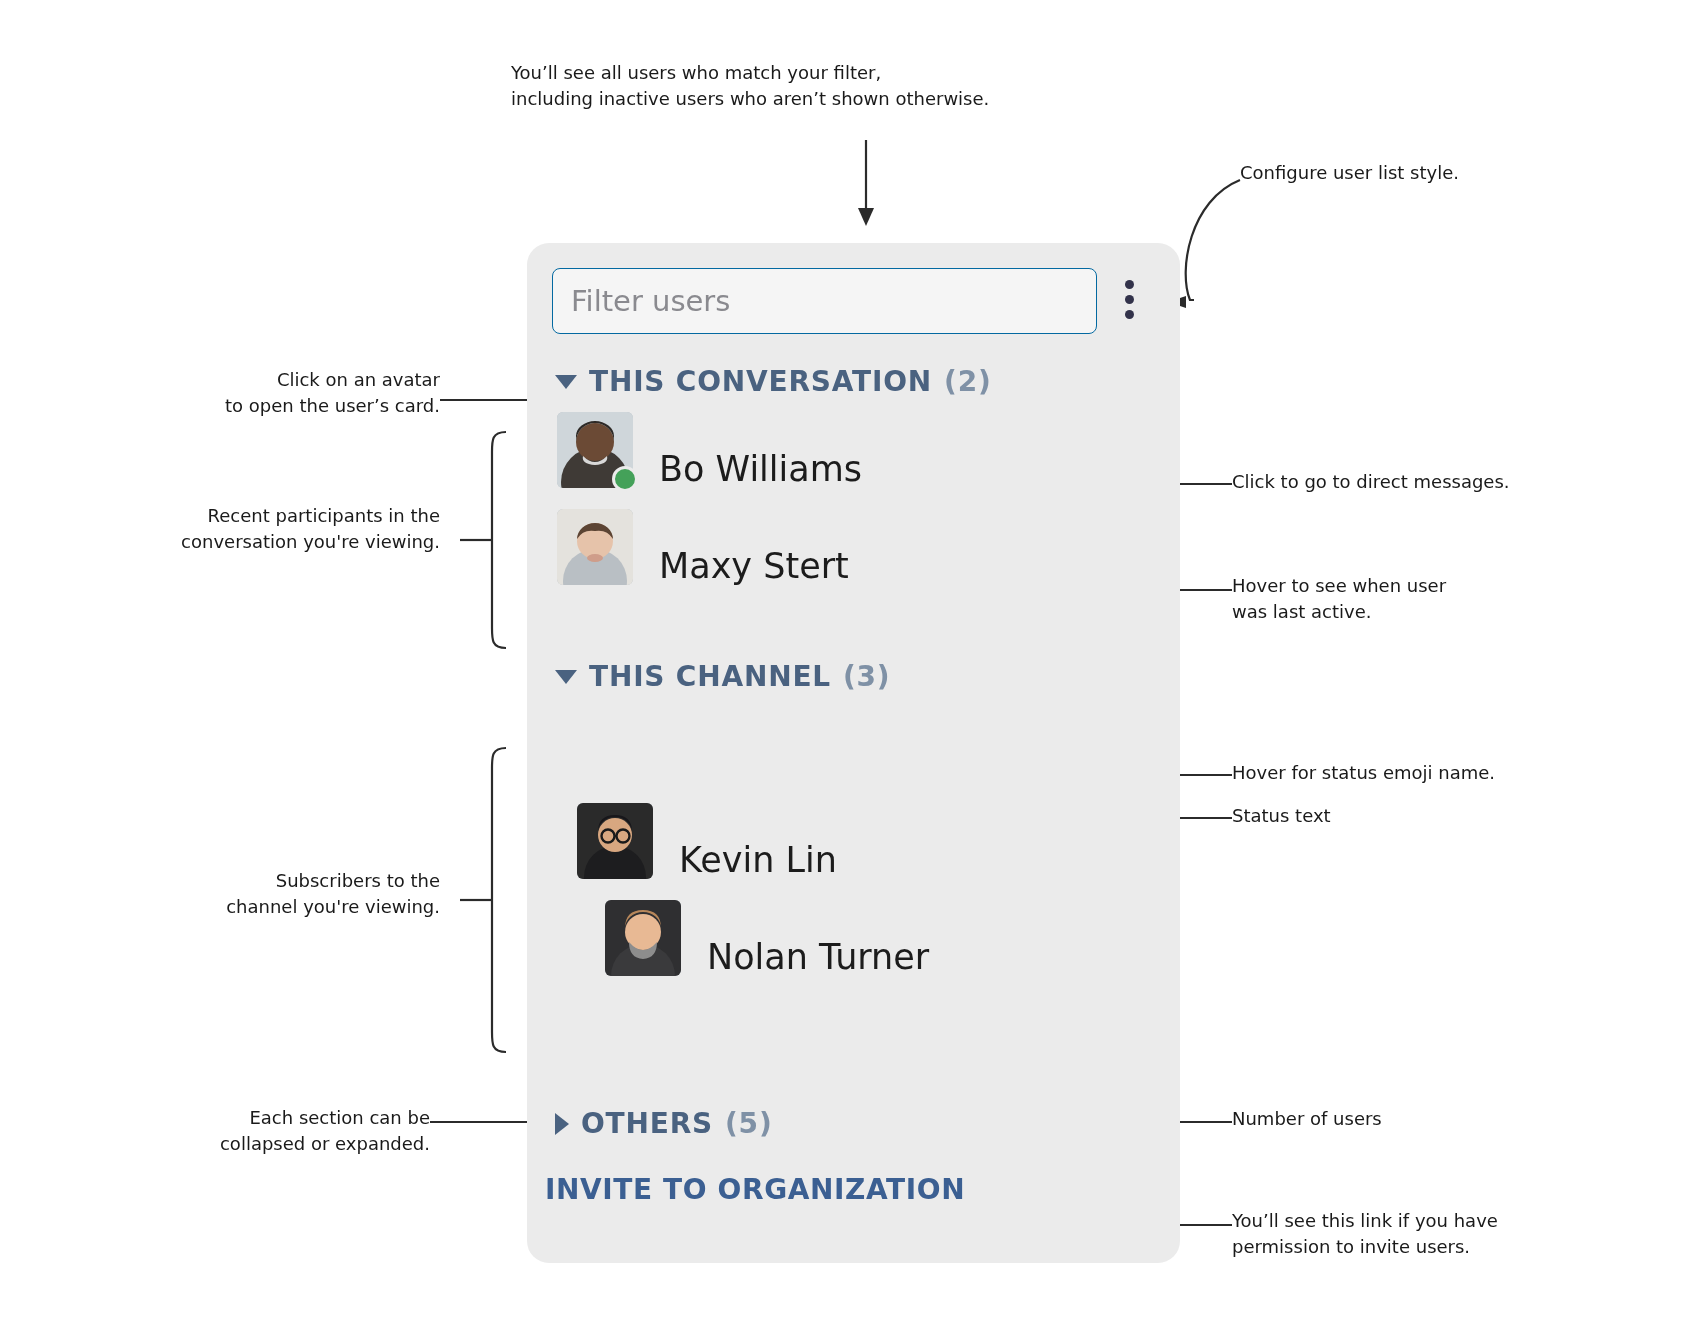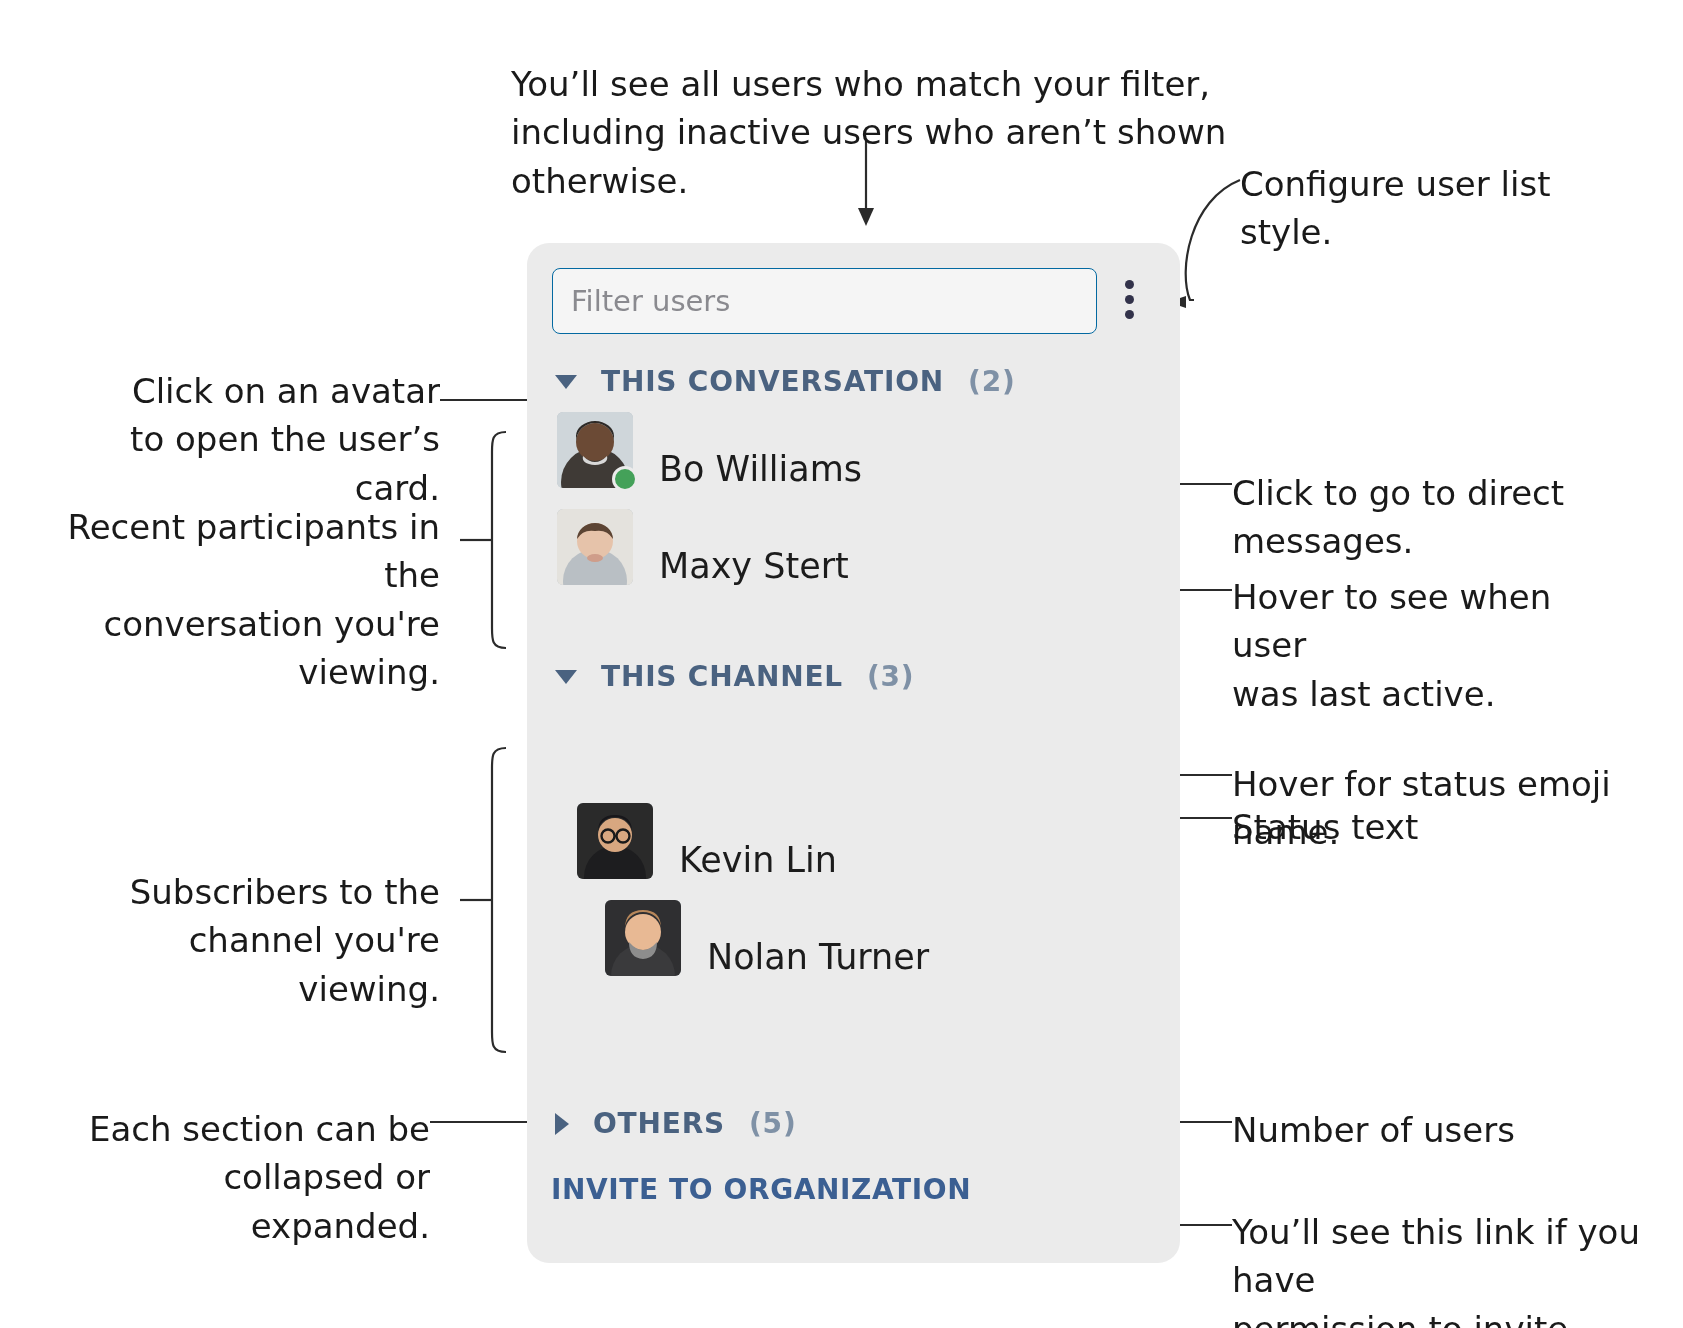--- a/index.html
+++ b/index.html
@@ -19,21 +19,21 @@
     left: 0; top: 0;
     width: 1683px;
     height: 1328px;
   }
 
   
   .anno {
     position: absolute;
     color: #1a1a1a;
     font-family: "DejaVu Sans", sans-serif;
-    font-size: 34px;
+    font-size: 18px;
     line-height: 1.42;
     white-space: pre-line;
   }
   .anno.right { text-align: right; }
   .anno.left  { text-align: left; }
 
   
   .lines {
     position: absolute;
     left: 0; top: 0;
@@ -92,21 +92,21 @@
     border-radius: 50%;
     background: #32324a;
     margin: 0 auto 6px auto;
   }
 
   .section-head {
     position: absolute;
     left: 28px;
     display: flex;
     align-items: center;
-    gap: 24px;
+    gap: 12px;
     color: #4a6280;
     font-family: "DejaVu Sans", sans-serif;
     font-weight: bold;
     font-size: 28px;
     letter-spacing: 0.8px;
     cursor: pointer;
   }
   .tri {
     width: 0; height: 0;
     display: inline-block;
@@ -174,21 +174,21 @@
     gap: 9px;
   }
   .status-emoji { font-size: 29px; }
   .status-text {
     font-size: 26px;
     color: #8b8b8f;
     margin-top: 4px;
   }
   .invite-link {
     position: absolute;
-    left: 24px;
+    left: 18px;
     top: 930px;
     font-family: "DejaVu Sans", sans-serif;
     font-weight: bold;
     font-size: 28px;
     letter-spacing: 0.6px;
     color: #3b5f92;
     cursor: pointer;
   }
 </style>
 </head>

